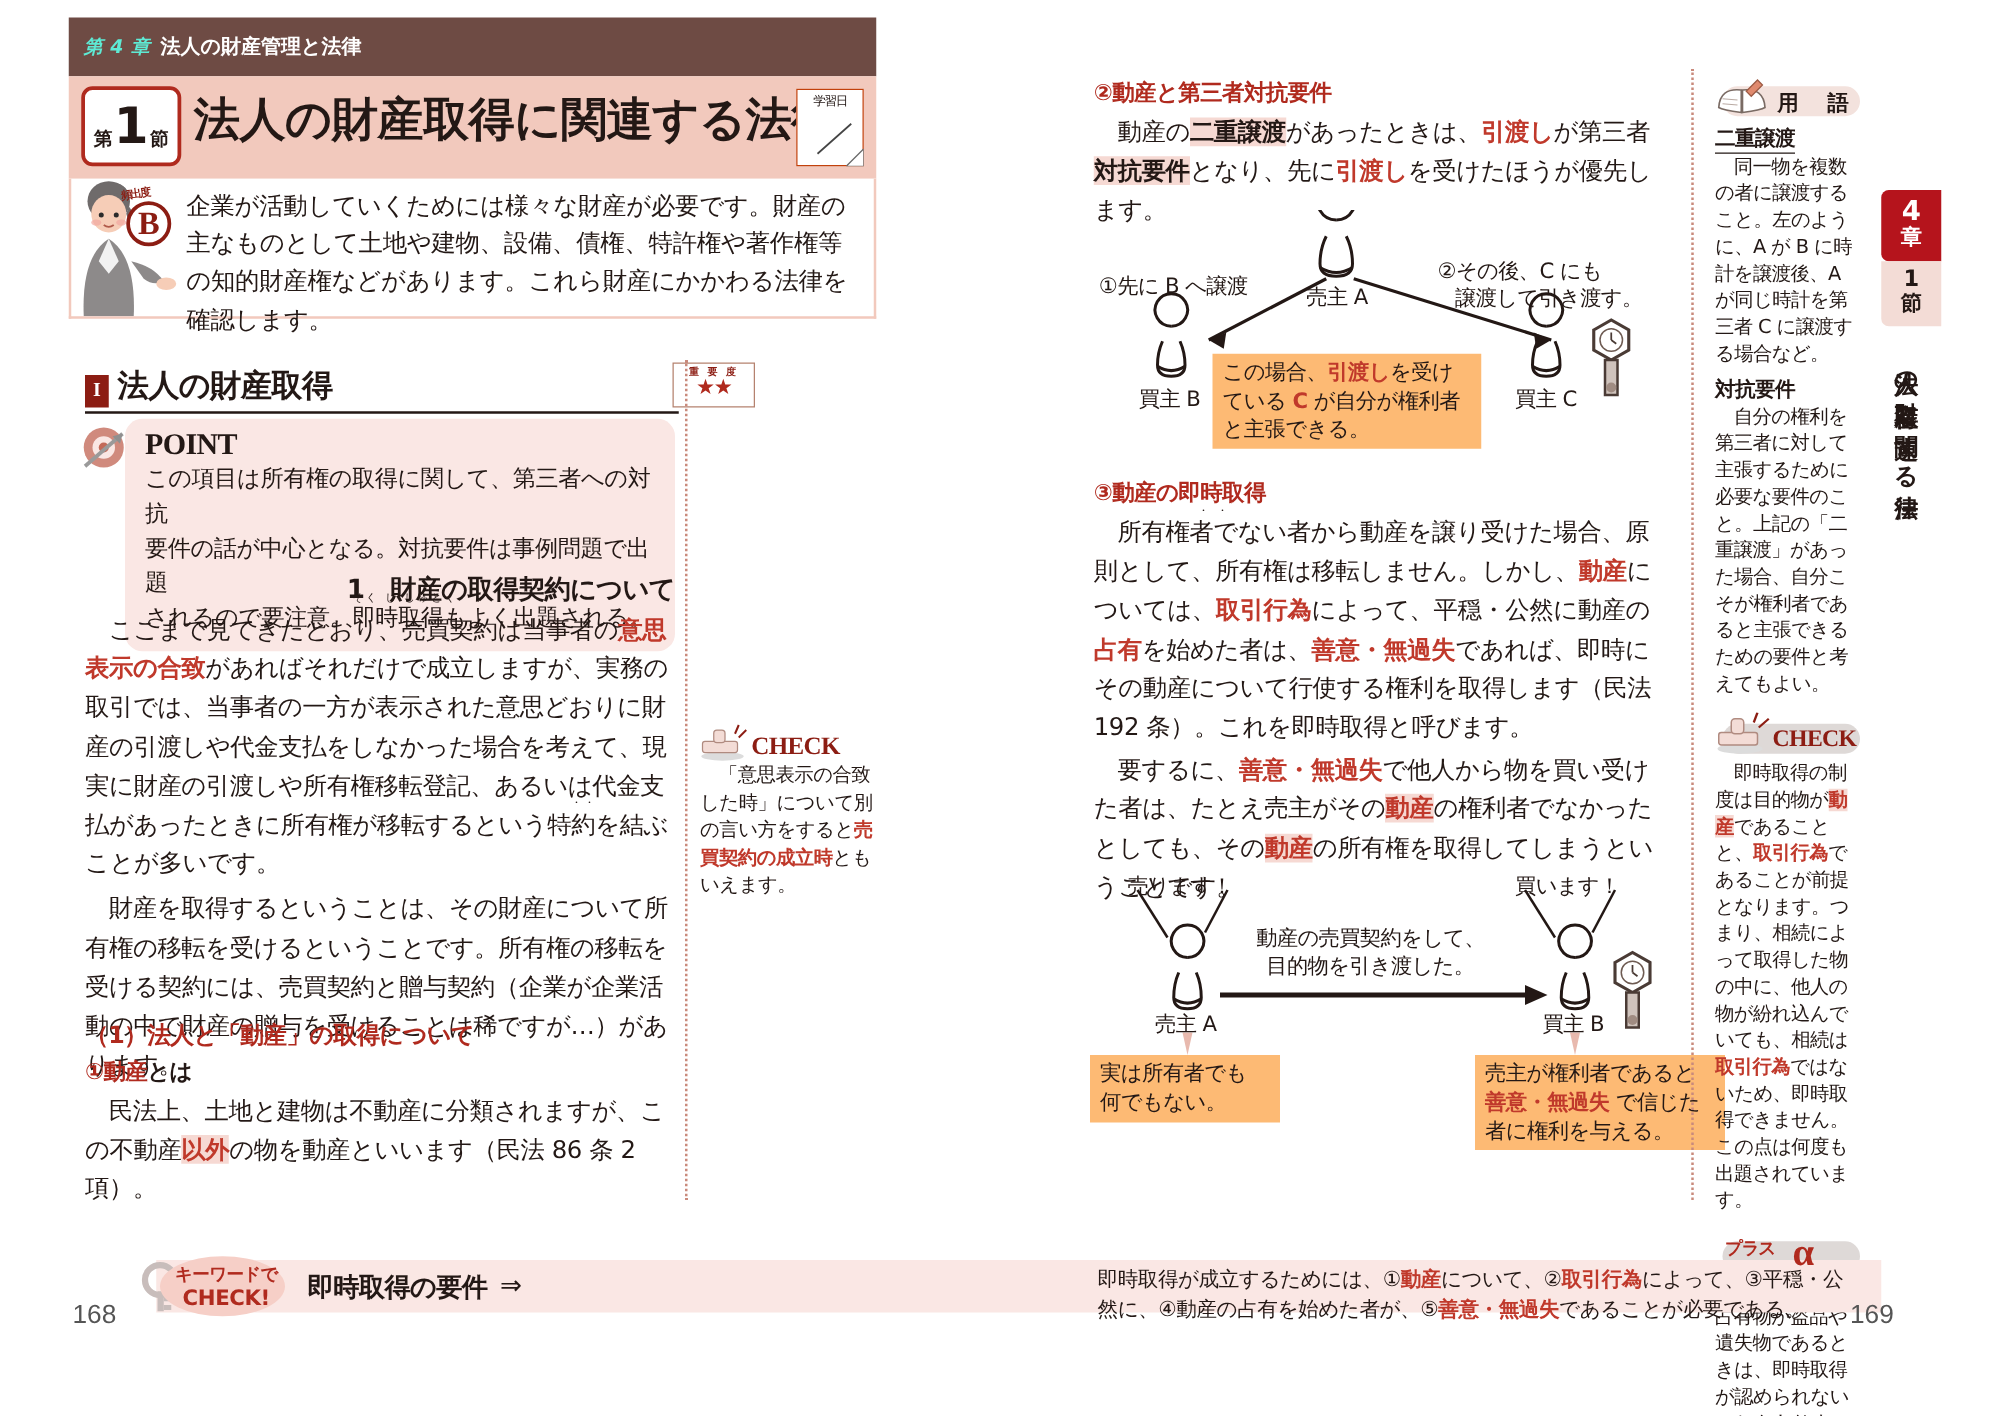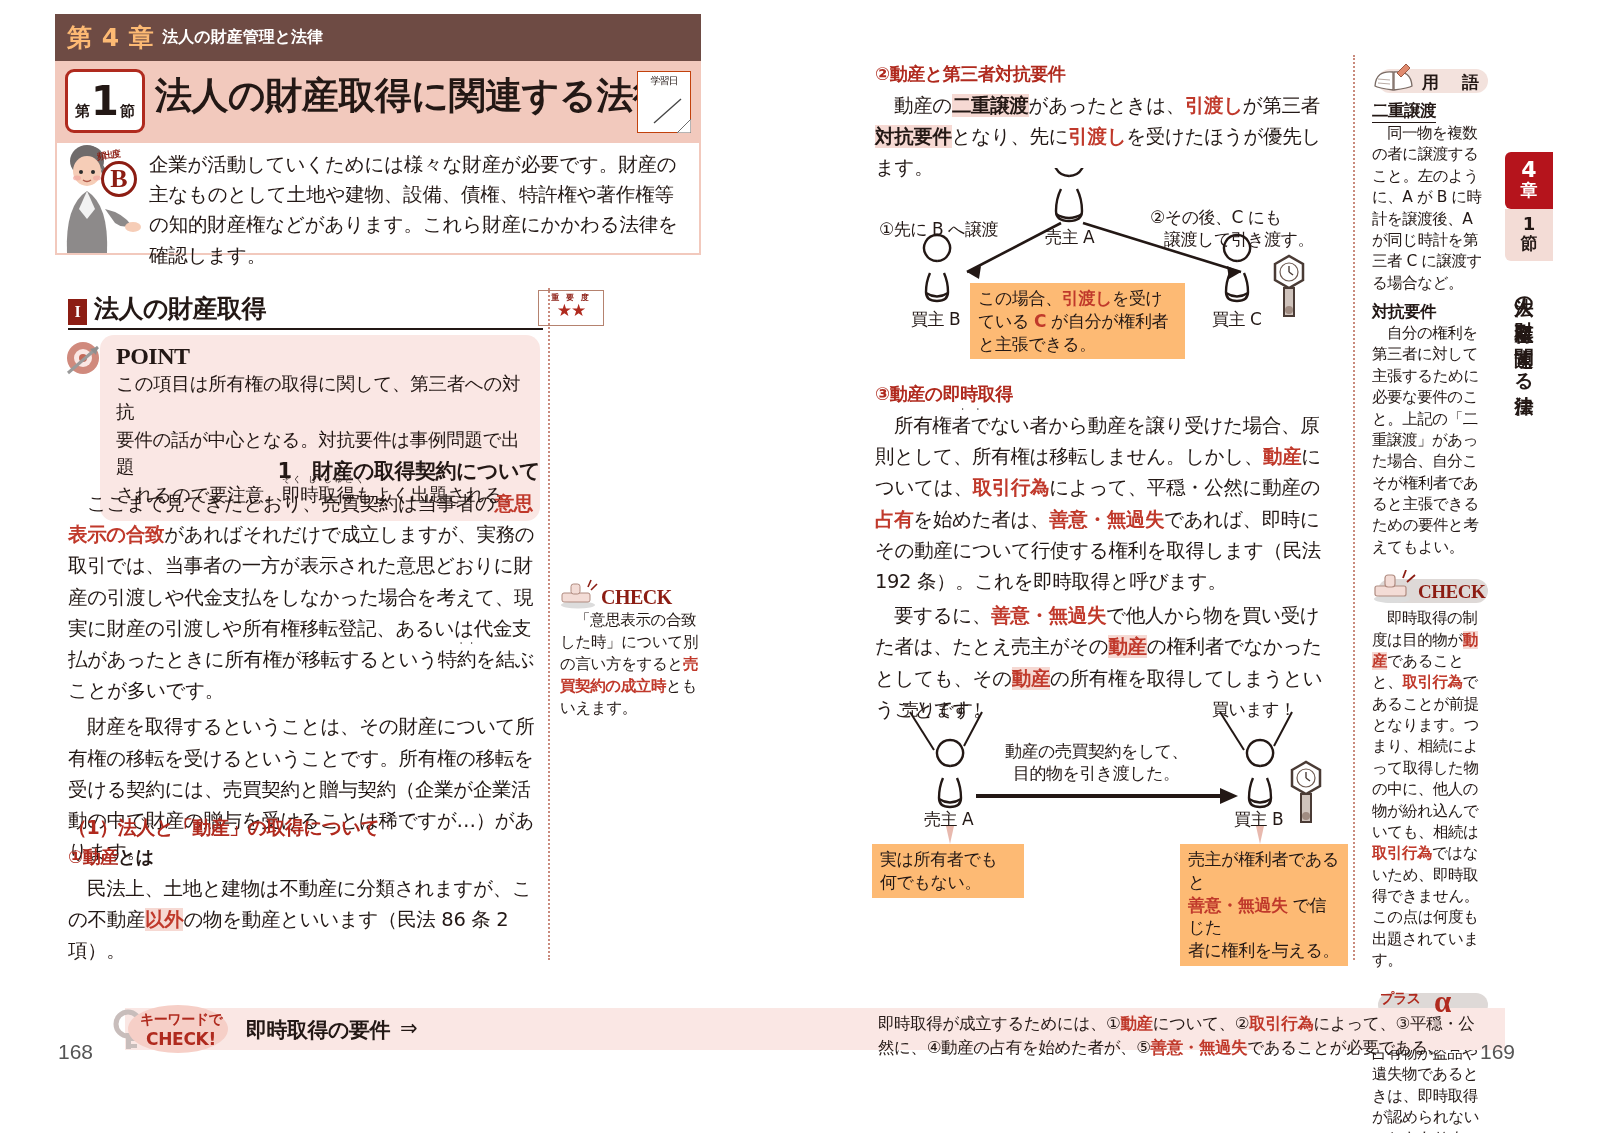--- a/index.html
+++ b/index.html
@@ -14,21 +14,21 @@
   .page { position: absolute; inset: 0; }
 
   
   .left-page { position: absolute; left: 0; top: 0; width: 800px; height: 1133px; }
 
   .chapter-bar {
     position: absolute; left: 55px; top: 14px; width: 646px; height: 47px;
     background: #6e4b44;
     display: flex; align-items: center; padding-left: 12px; gap: 8px;
   }
-  .chapter-bar .ch-num { color: #fdba74; font-size: 25px; font-weight: bold; letter-spacing: 0.5px; }
+  .chapter-bar .ch-num { color: #5eead4; font-size: 15px; font-weight: bold; letter-spacing: 0.5px; font-style: italic; }
   .chapter-bar .ch-title { color: #fff; font-size: 16px; font-weight: bold; }
 
   .section-band {
     position: absolute; left: 55px; top: 61px; width: 646px; height: 82px;
     background: #f2c9bd;
   }
   .sec-badge {
     position: absolute; left: 10px; top: 8px; width: 80px; height: 64px;
     background: #fff; border: 3px solid #b02a1e; border-radius: 9px;
     display: flex; align-items: center; justify-content: center; gap: 1px;
@@ -423,21 +423,21 @@
       <div class="handnote" style="position:absolute;left:133px;top:42px;text-align:left;">
         <span>動産の売買契約をして、</span><br>
         <span style="padding-left:8px;">目的物を引き渡した。</span>
       </div>
       <div class="fig-label" style="position:absolute;left:52px;top:110px;">売主 A</div>
       <div class="fig-label" style="position:absolute;left:362px;top:110px;">買主 B</div>
       <div class="callout" style="position:absolute;left:0px;top:146px;width:152px;">
         <span>実は所有者でも</span><br>
         <span>何でもない。</span>
       </div>
-      <div class="callout" style="position:absolute;left:308px;top:146px;width:168px;">
+      <div class="callout" style="position:absolute;left:308px;top:146px;width:200px;">
         <span>売主が権利者であると</span><br>
         <em class="r">善意・無過失</em><span> で信じた</span><br>
         <span>者に権利を与える。</span>
       </div>
     </div>
 
     <div class="divider-v" style="left:553px; top:55px; height:905px;"></div>
   </div>
 
   <div class="margin-col">

